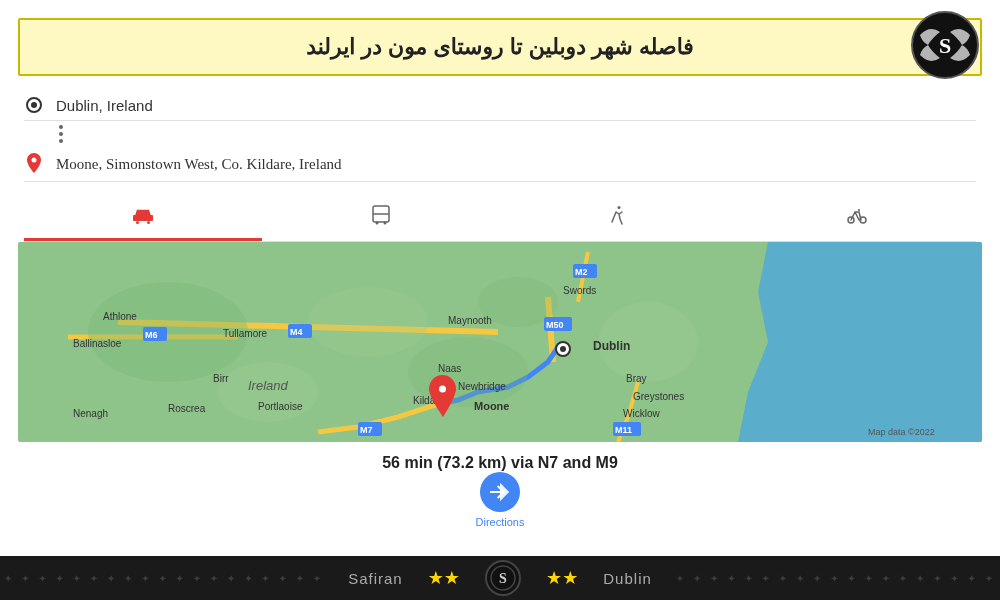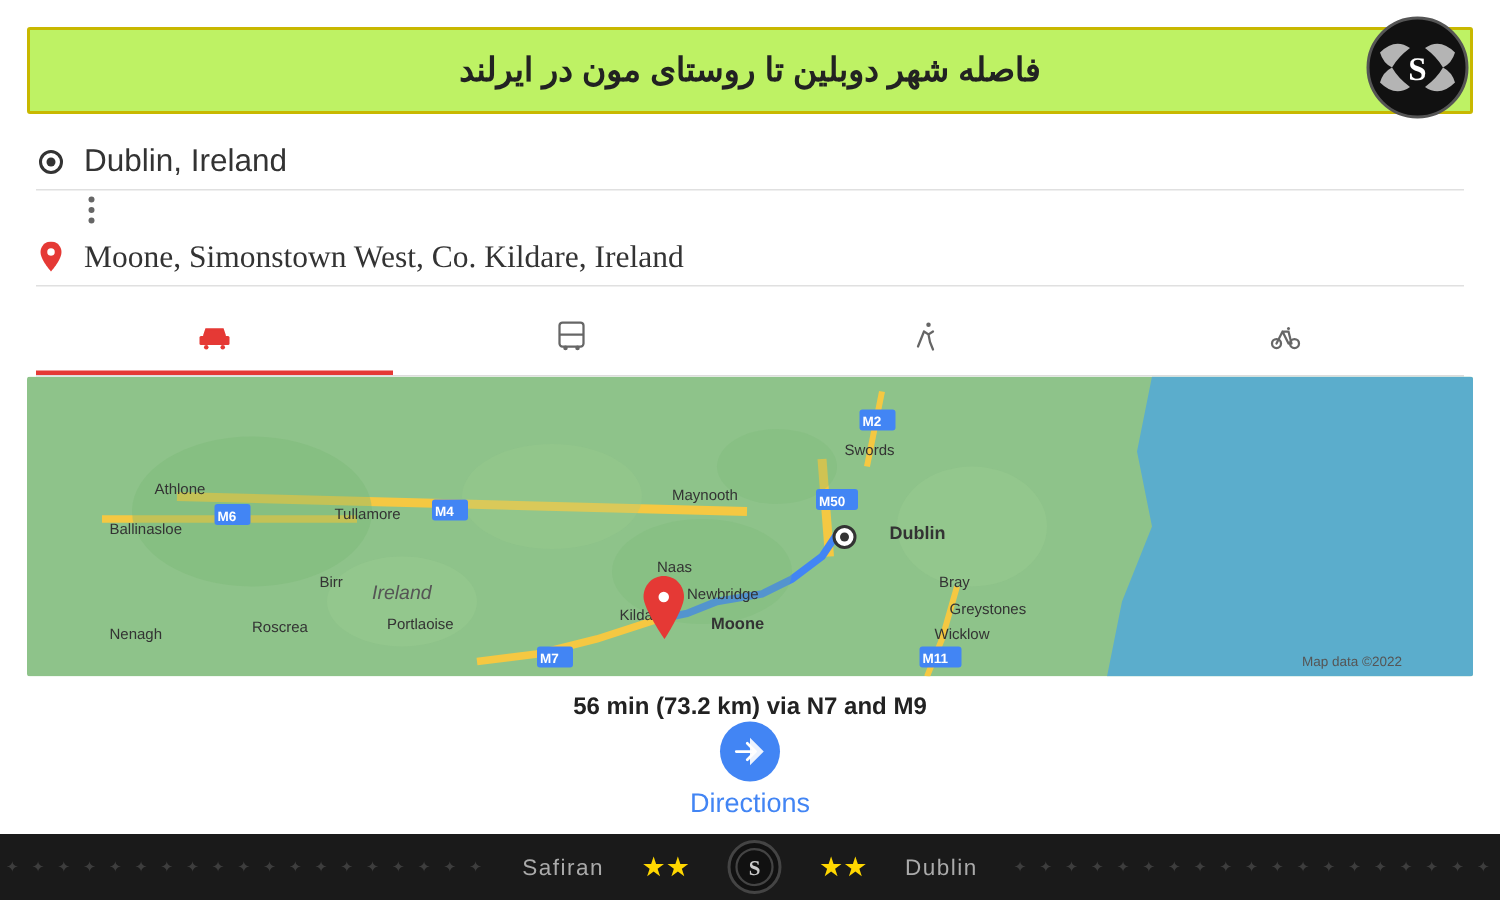--- a/index.html
+++ b/index.html
@@ -7,21 +7,21 @@
       width: 1000px;
       height: 600px;
       font-family: Arial, sans-serif;
       background: #fff;
       overflow: hidden;
       position: relative;
     }
 
     
     .header-banner {
-      background: #bef264;
+      background: #fef9c3;
       border: 2px solid #c8b800;
       margin: 18px 18px 0 18px;
       padding: 14px 20px;
       text-align: center;
       border-radius: 2px;
     }
     .header-banner-text {
       font-size: 22px;
       font-weight: bold;
       color: #222;
@@ -76,21 +76,21 @@
       padding: 2px 0;
       flex-shrink: 0;
     }
     .dot {
       width: 4px;
       height: 4px;
       background: #666;
       border-radius: 50%;
     }
     .route-text {
-      font-size: 21px;
+      font-size: 15px;
       color: #333;
       flex: 1;
     }
 
     
     .transport-tabs {
       display: flex;
       margin: 6px 24px 0 24px;
       border-bottom: 1px solid #ddd;
     }
@@ -149,21 +149,21 @@
     .directions-icon {
       width: 40px;
       height: 40px;
       background: #4285F4;
       border-radius: 50%;
       display: flex;
       align-items: center;
       justify-content: center;
     }
     .directions-label {
-      font-size: 18px;
+      font-size: 11px;
       color: #4285F4;
       text-align: right;
     }
 
     
     .footer {
       position: absolute;
       bottom: 0;
       left: 0;
       right: 0;

